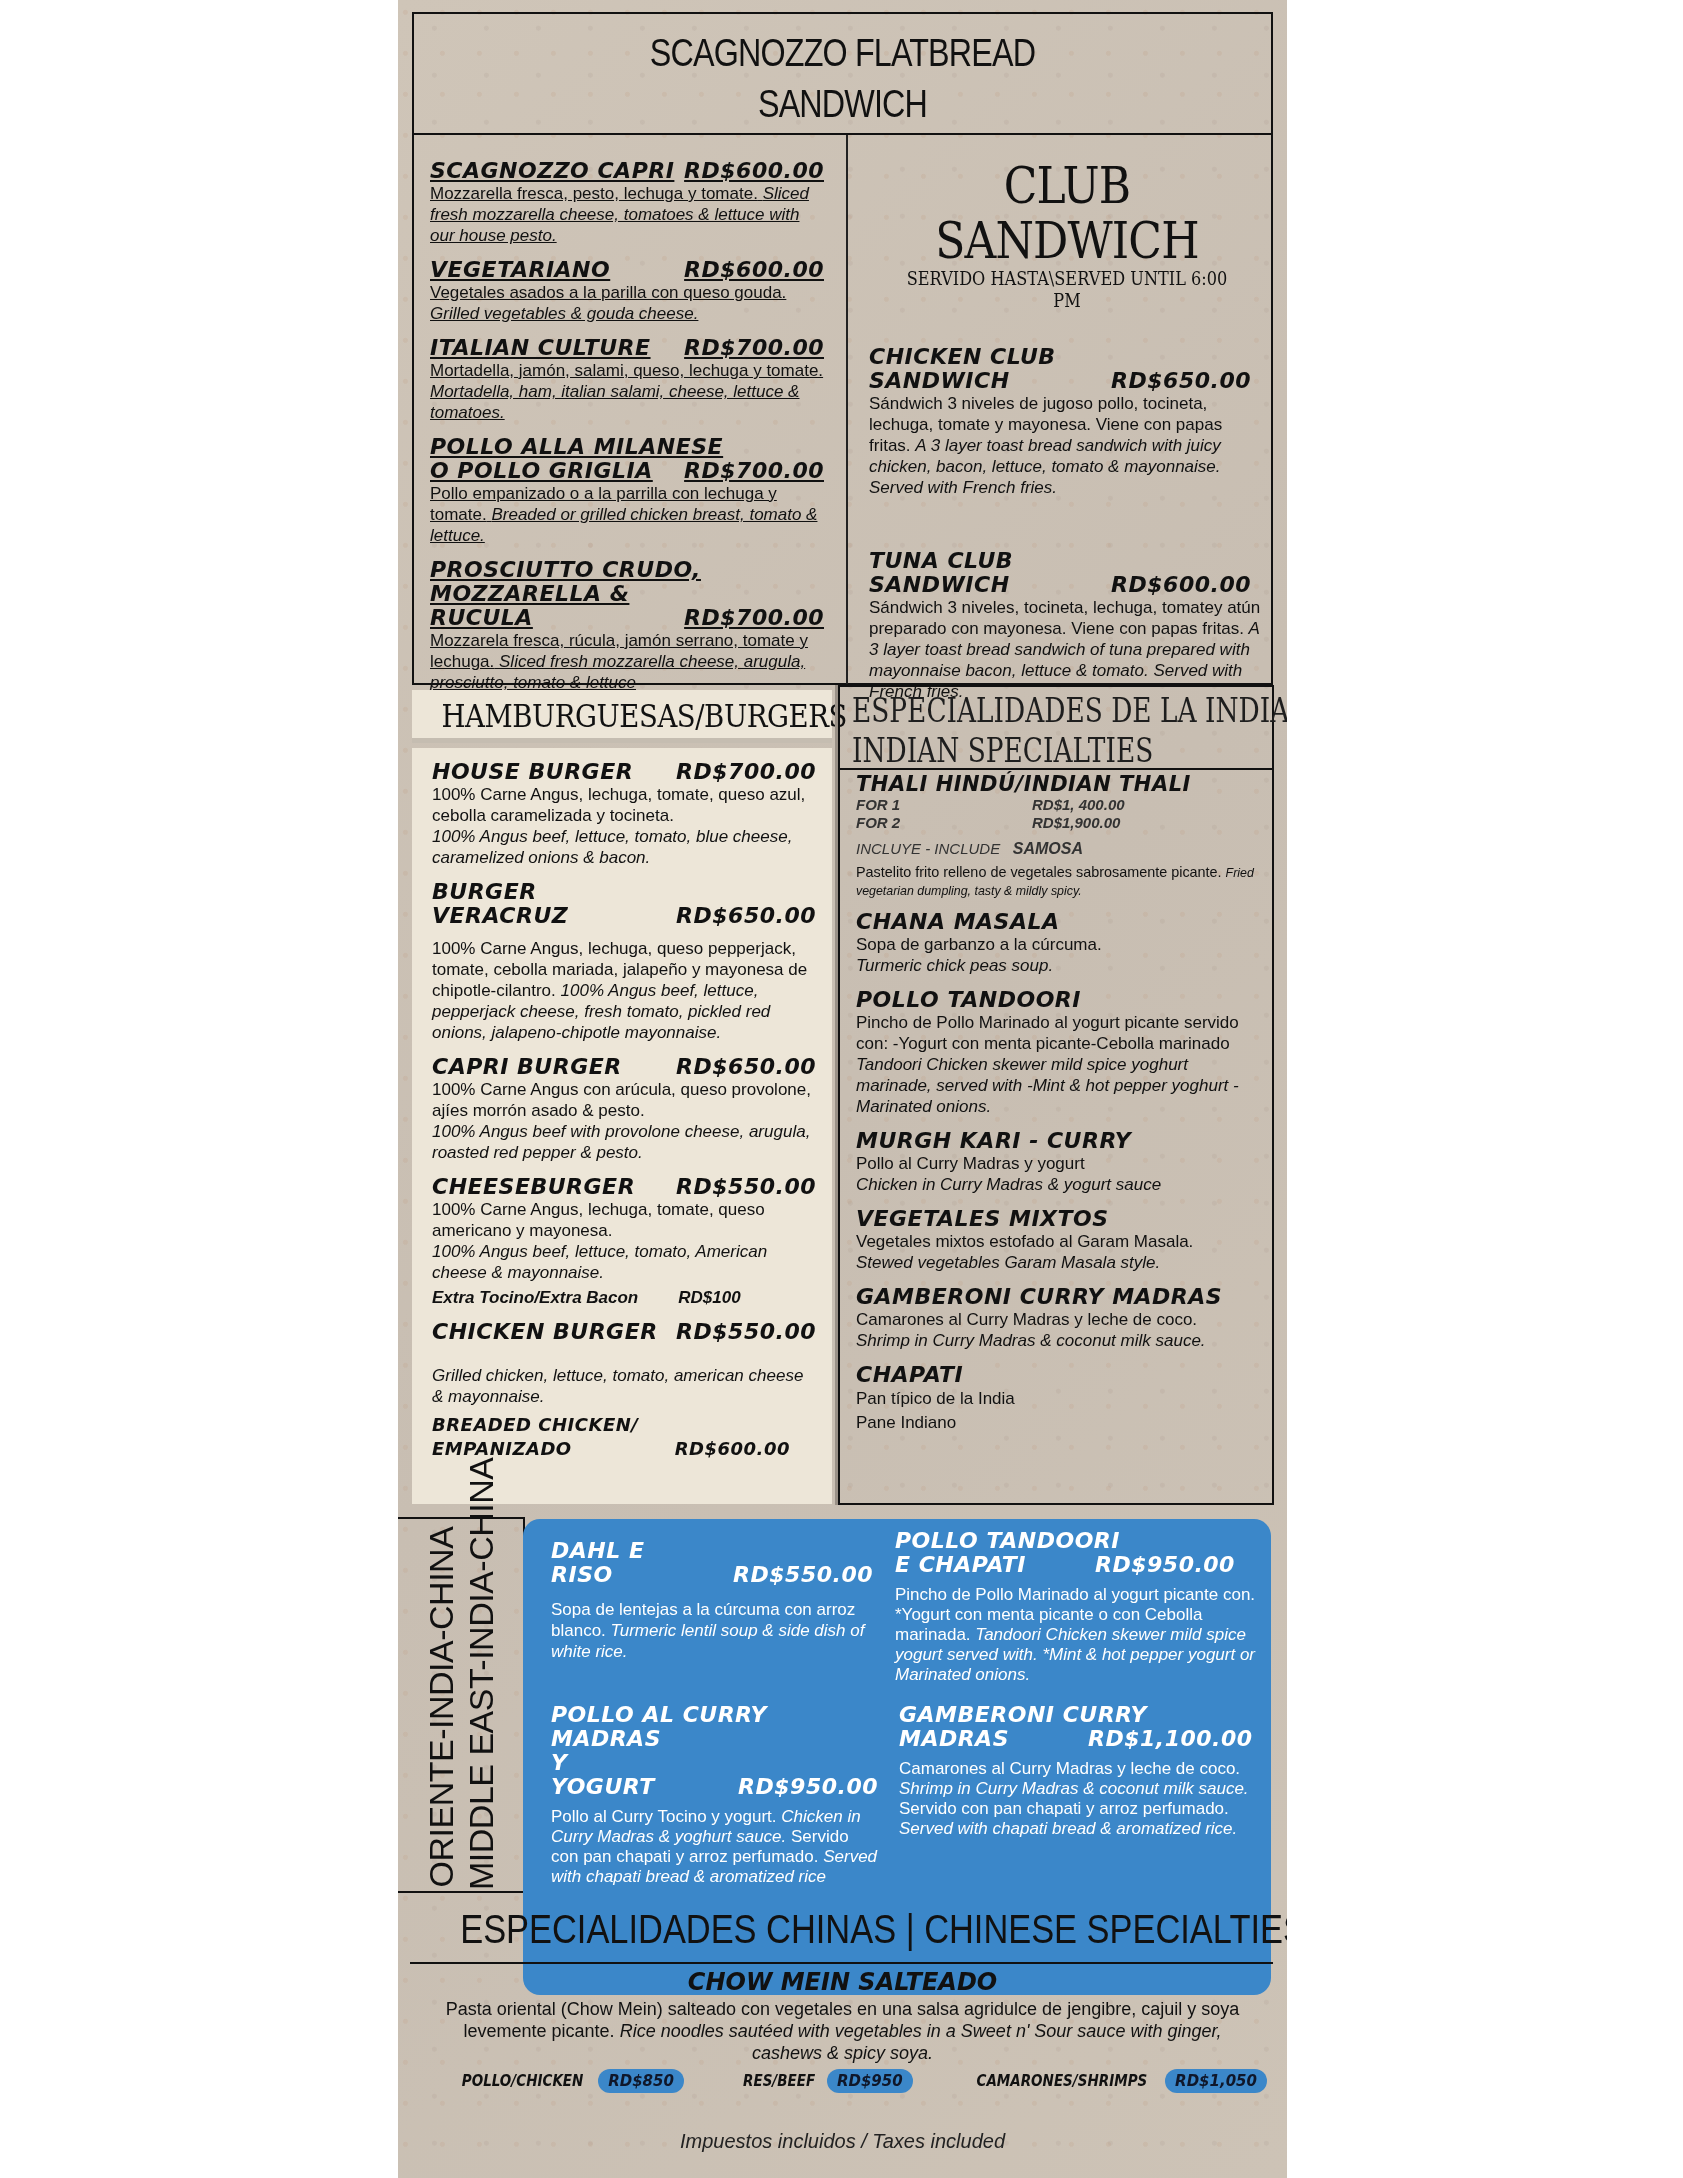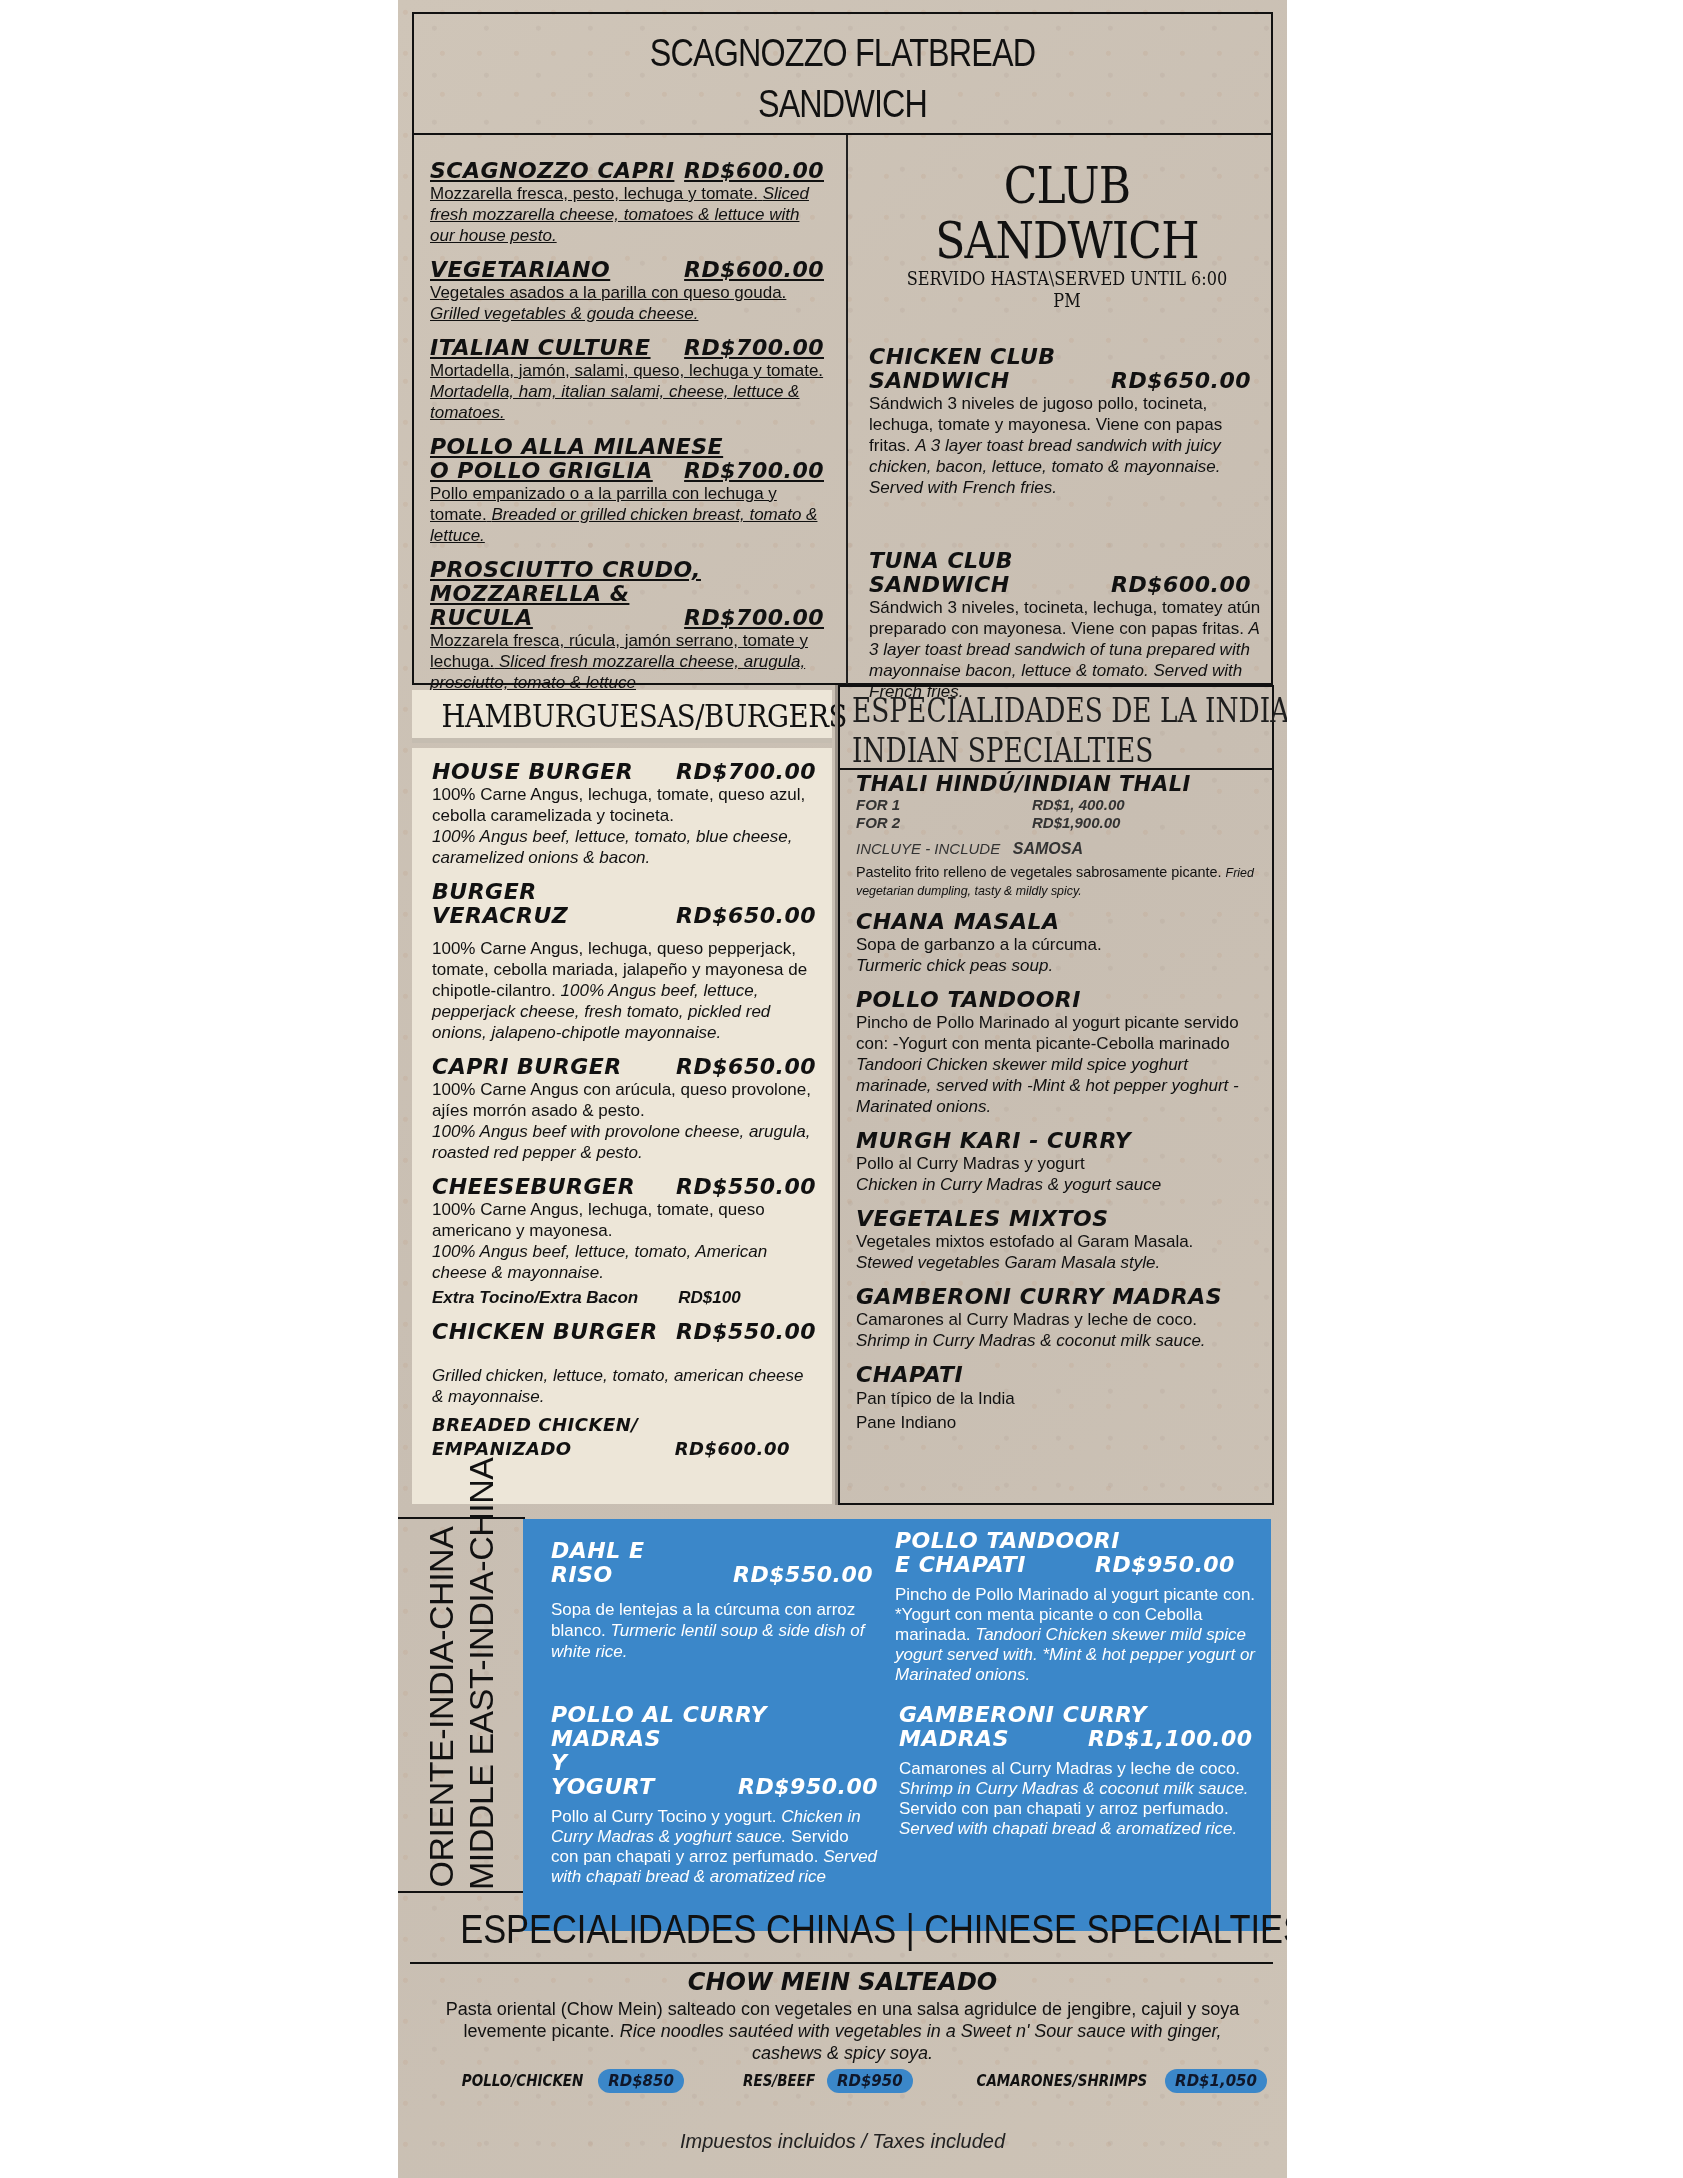--- a/index.html
+++ b/index.html
@@ -69,21 +69,21 @@
   .india-line { position: absolute; left: 0; right: 0; top: 81px; border-top: 2.5px solid #111; }
   .india-body { position: absolute; left: 16px; top: 85px; width: 416px; }
 
   
   .side-tab { left: 0; top: 1517px; width: 127px; height: 376px; border: 2.5px solid #111; border-left: none; }
   .side-text {
     position: absolute; left: 63px; top: 188px; width: 366px; transform: translate(-50%,-50%) rotate(-90deg);
     text-align: center; font-family: "Liberation Sans", sans-serif; font-size: 34px; line-height: 40px;
     letter-spacing: -0.5px; white-space: nowrap;
   }
-  .blue { position: absolute; left: 125px; top: 1519px; width: 748px; height: 412px; background: #3b87c9; color: #fff; }
+  .blue { position: absolute; left: 125px; top: 1519px; width: 748px; height: 476px; background: #3b87c9; color: #fff; border-radius: 17px; }
   .blue .item-title { color: #fff; }
   .blue .desc { color: #fff; }
 
   
   .china-title {
     position: absolute; left: 0; right: 0; top: 1905px; text-align: center;
     font-family: "Liberation Sans", sans-serif; font-size: 40px; line-height: 48px; transform: scaleX(0.86);
     white-space: nowrap;
   }
   .china-line { position: absolute; left: 12px; width: 863px; top: 1962px; border-top: 2.5px solid #111; }

